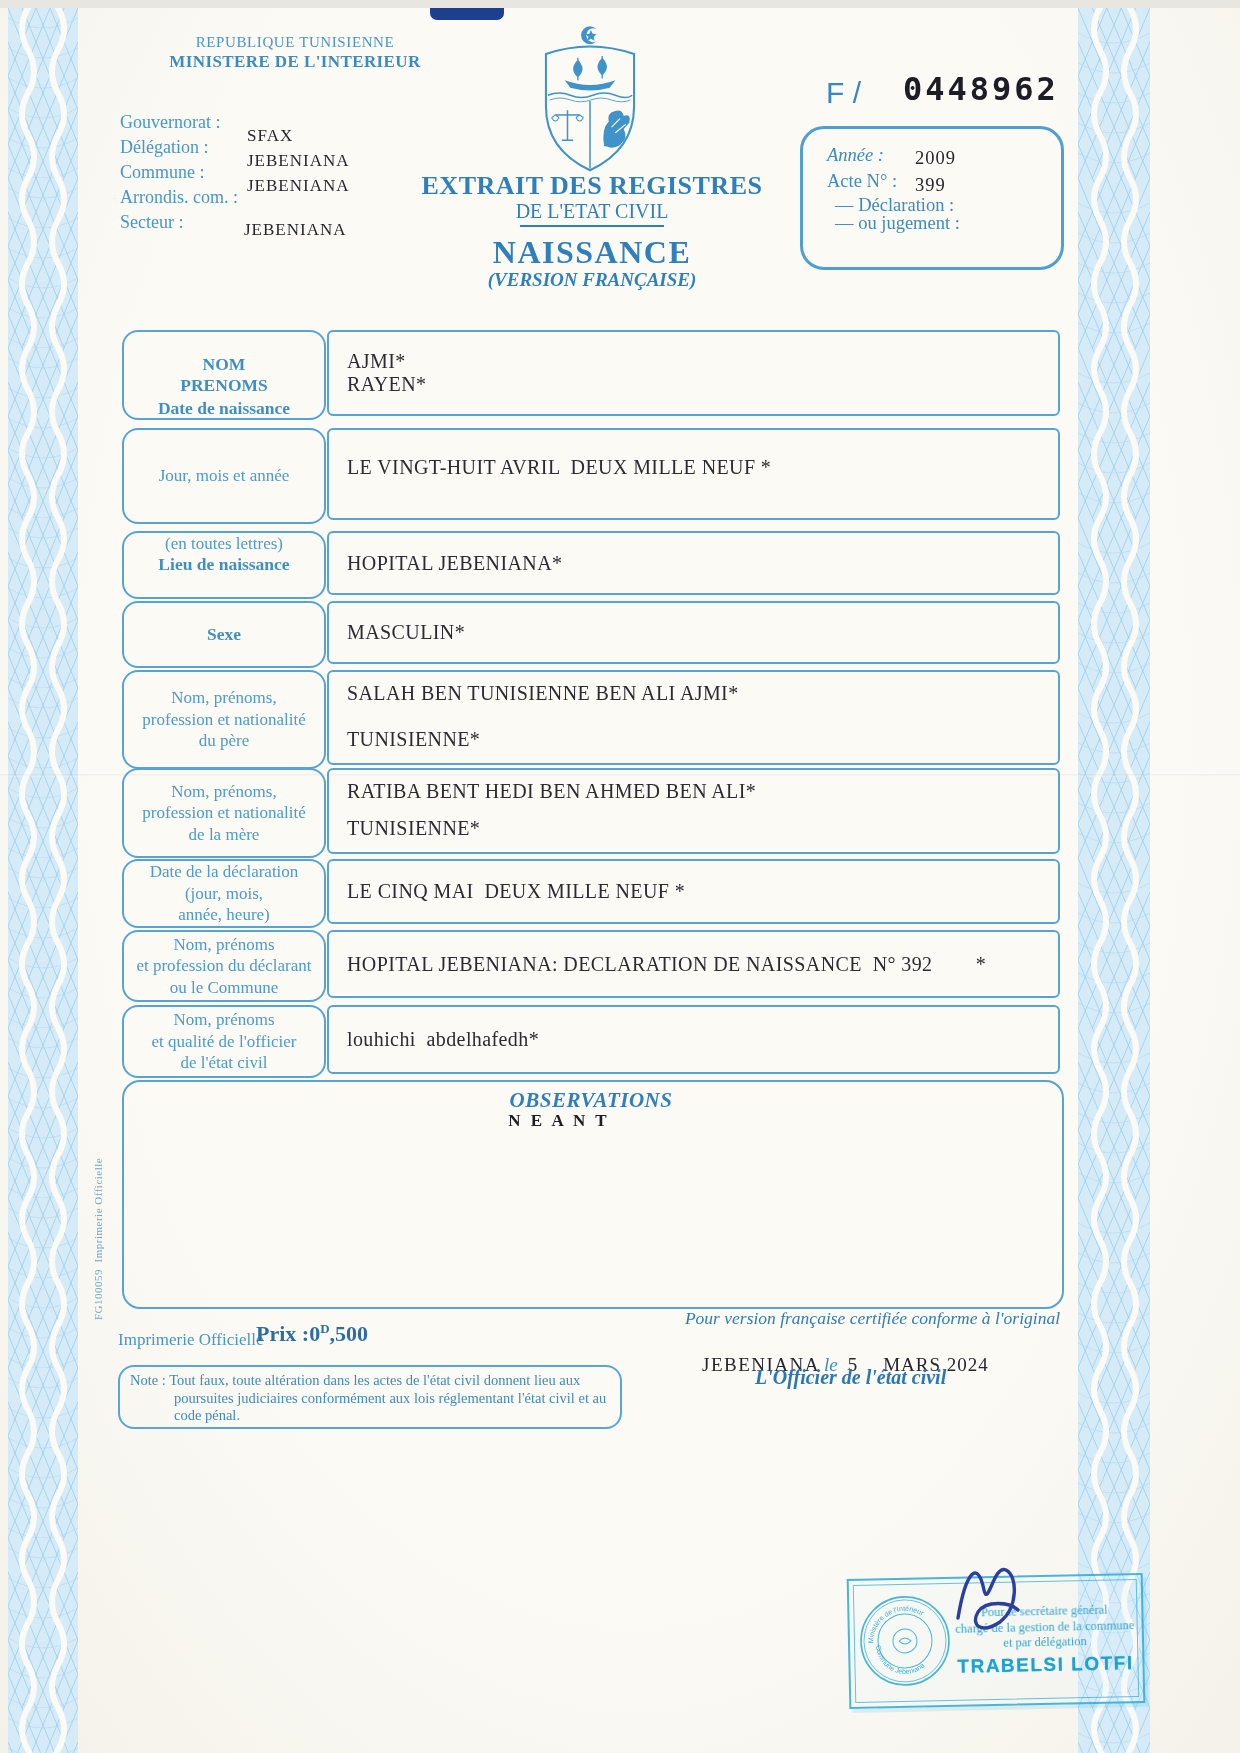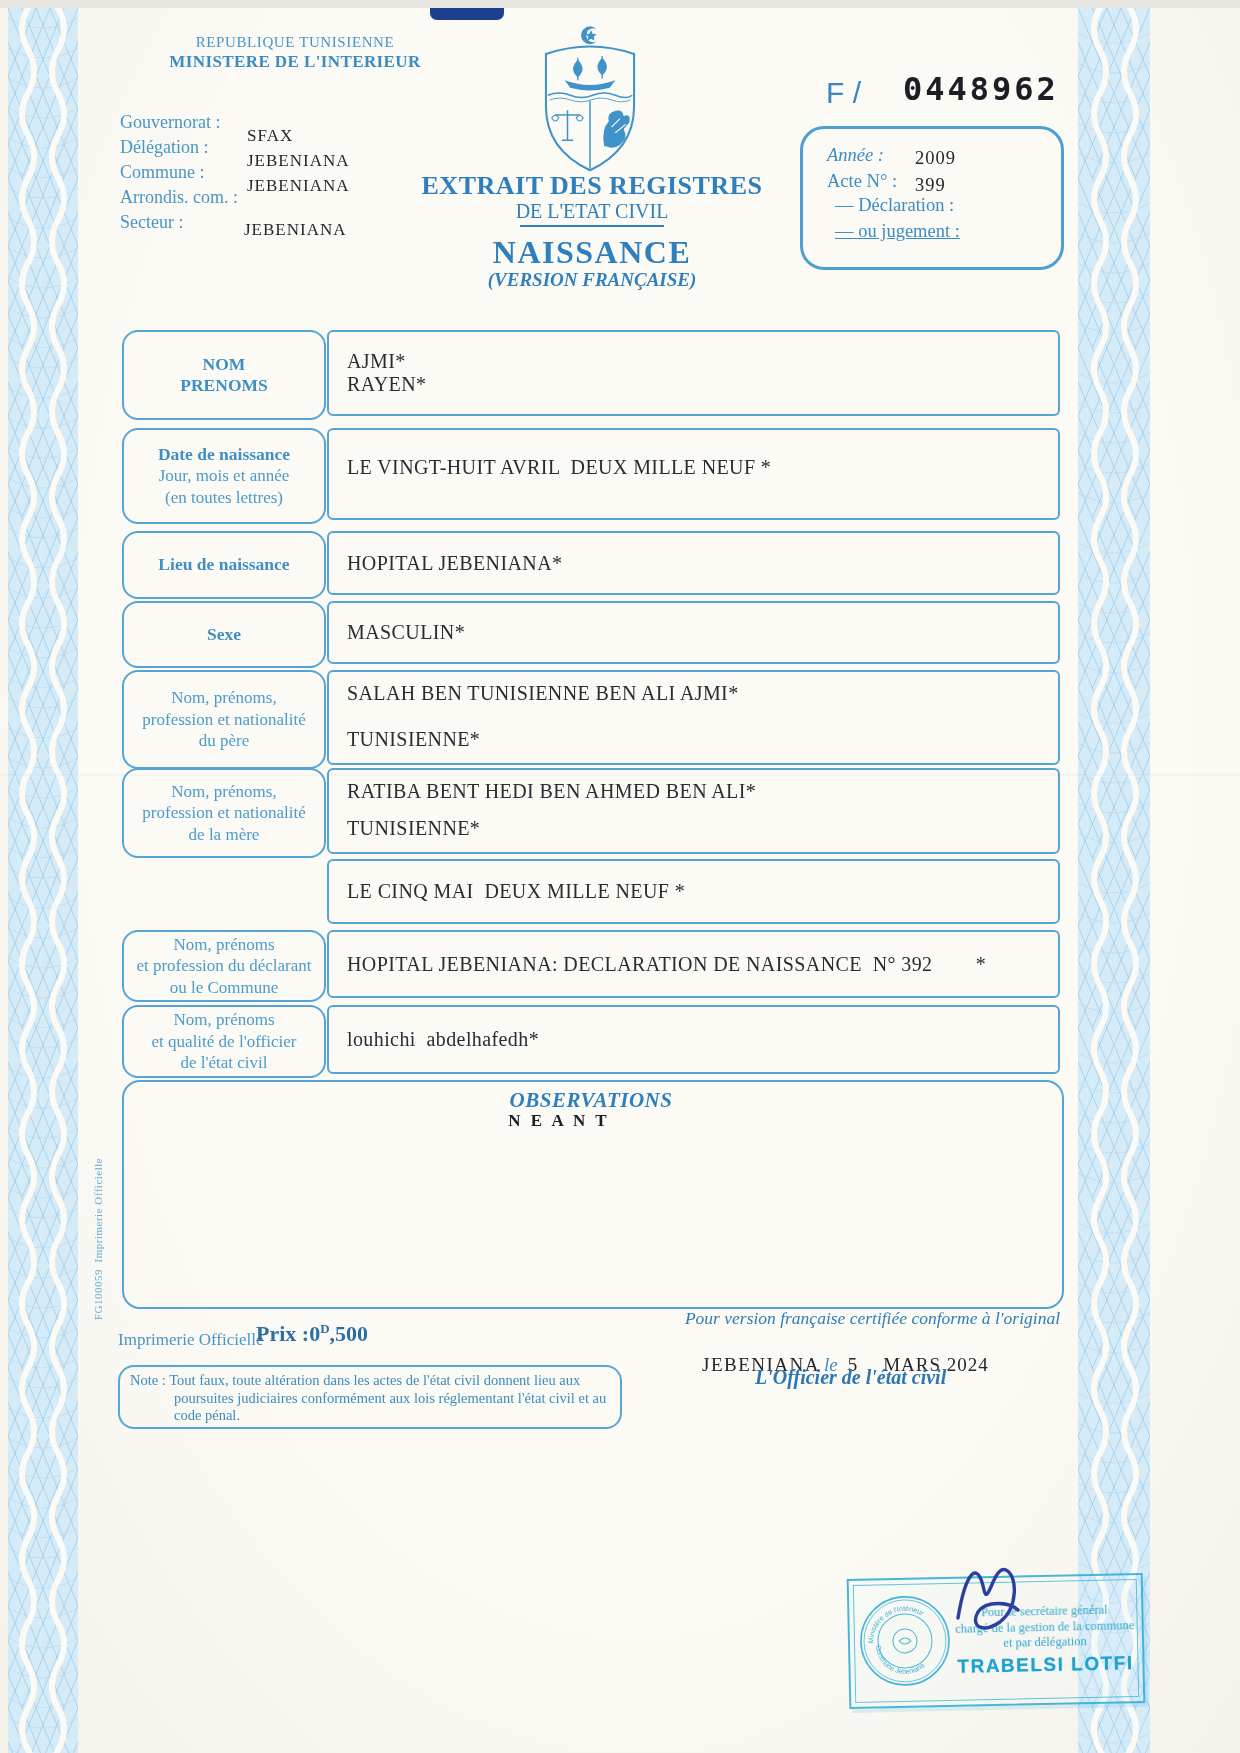--- a/index.html
+++ b/index.html
@@ -170,33 +170,33 @@
 
   <div class="abs serial-prefix">F /</div>
   <div class="abs serial-number">0448962</div>
 
   <div class="abs act-box">
     <span class="ab-lbl" style="left:24px;top:16px;font-style:italic;">Année :</span>
     <span class="ab-val" style="left:112px;top:19px;">2009</span>
     <span class="ab-lbl" style="left:24px;top:42px;">Acte N° :</span>
     <span class="ab-val" style="left:112px;top:46px;">399</span>
     <span class="ab-lbl" style="left:32px;top:66px;">— Déclaration :</span>
-    <span class="ab-lbl" style="left:32px;top:92px;text-decoration:underline;">— ou jugement :</span>
+    <span class="ab-lbl" style="left:32px;top:84px;">— ou jugement :</span>
   </div>
 
   <div class="abs lblbox" style="top:322px;height:86px;">
     <span class="b">NOM</span>
     <span class="b">PRENOMS</span>
   </div>
   <div class="abs valbox" style="top:322px;height:86px;">
     <span class="value">AJMI*</span>
     <span class="value">RAYEN*</span>
   </div>
 
-  <div class="abs lblbox" style="top:420px;height:92px;">
+  <div class="abs lblbox" style="top:420px;height:92px;gap:46px;">
     <span class="b">Date de naissance</span>
     <span>Jour, mois et année</span>
     <span>(en toutes lettres)</span>
   </div>
   <div class="abs valbox" style="top:420px;height:92px;">
     <span class="value" style="margin-top:-14px;">LE VINGT-HUIT AVRIL  DEUX MILLE NEUF *</span>
   </div>
 
   <div class="abs lblbox" style="top:523px;height:64px;">
     <span class="b">Lieu de naissance</span>
@@ -225,20 +225,25 @@
   <div class="abs lblbox" style="top:760px;height:86px;">
     <span>Nom, prénoms,</span>
     <span>profession et nationalité</span>
     <span>de la mère</span>
   </div>
   <div class="abs valbox vb-2line" style="top:760px;height:86px;">
     <span class="value">RATIBA BENT HEDI BEN AHMED BEN ALI*</span>
     <span class="value">TUNISIENNE*</span>
   </div>
 
+  <div class="abs lblbox" style="top:851px;height:65px;">
+    <span class="lc">Date de la déclaration</span>
+    <span class="lc">(jour, mois,</span>
+    <span class="lc">année, heure)</span>
+  </div>
   <div class="abs valbox" style="top:851px;height:65px;">
     <span class="value">LE CINQ MAI  DEUX MILLE NEUF *</span>
   </div>
 
   <div class="abs lblbox" style="top:922px;height:68px;">
     <span>Nom, prénoms</span>
     <span>et profession du déclarant</span>
     <span>ou le Commune</span>
   </div>
   <div class="abs valbox" style="top:922px;height:68px;">

